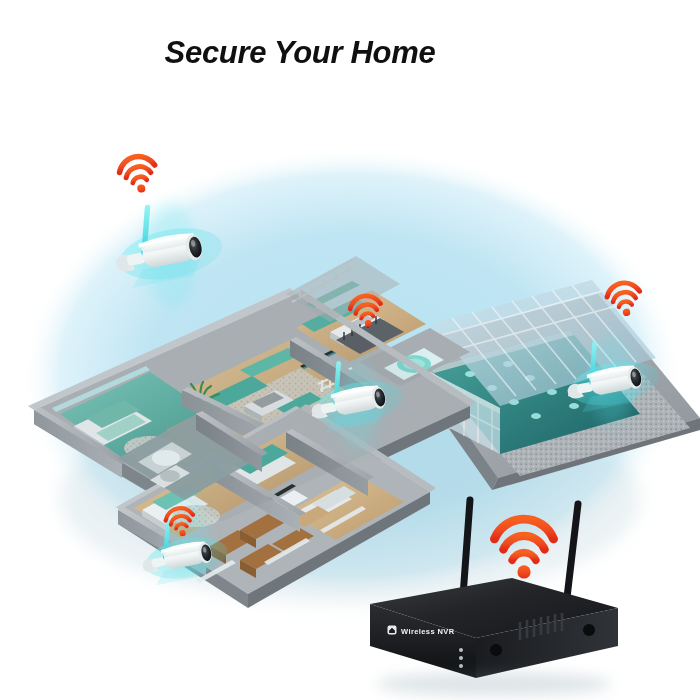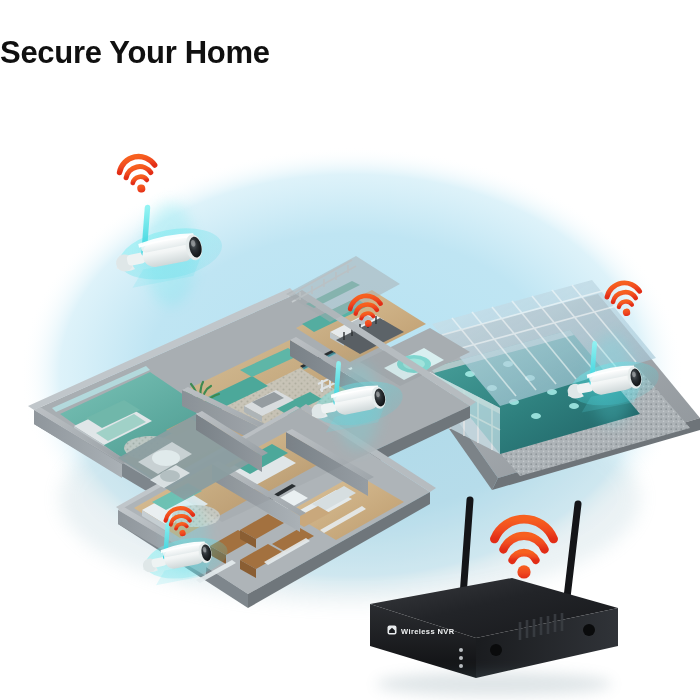--- a/index.html
+++ b/index.html
@@ -7,21 +7,21 @@
   body{
     width:700px;height:700px;
     background:#ffffff;
     font-family:"Liberation Sans", sans-serif;
     overflow:hidden;
     position:relative;
   }
   #stage{position:absolute;left:0;top:0;width:700px;height:700px;overflow:hidden;background:#fff;}
 
   
-  .hdr{position:absolute;left:0;width:600px;}
+  .hdr{position:absolute;left:0;width:600px;text-align:center;font-style:italic;}
   #page-title{
     top:34px;
     font-size:31px;line-height:38px;
     font-weight:700;letter-spacing:-0.3px;
     color:#101010;
   }
   #page-subtitle{
     top:84px;
     font-size:17.5px;line-height:25px;
     font-weight:400;letter-spacing:.1px;

